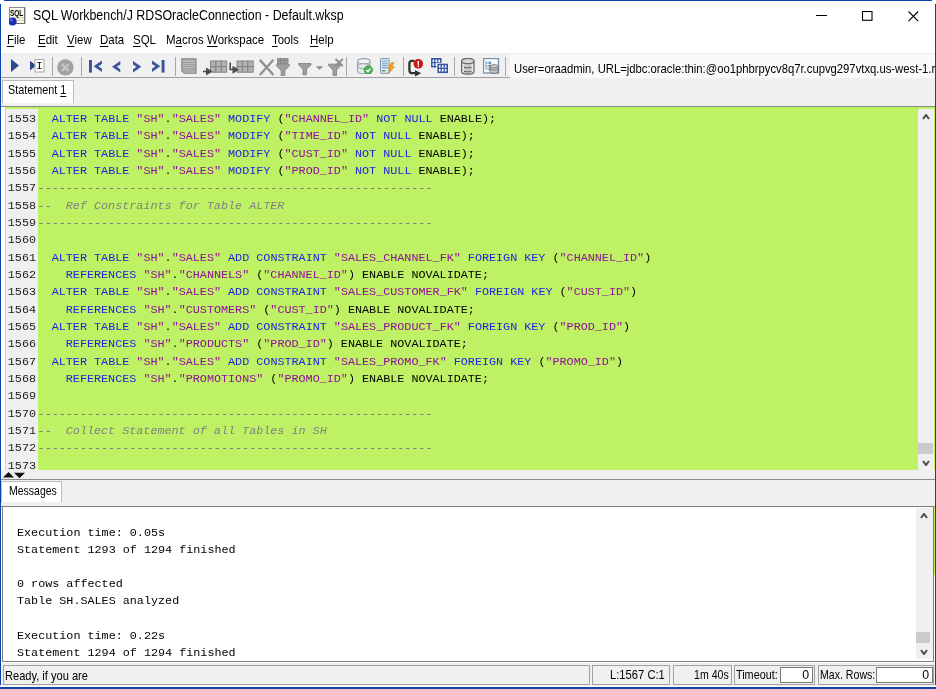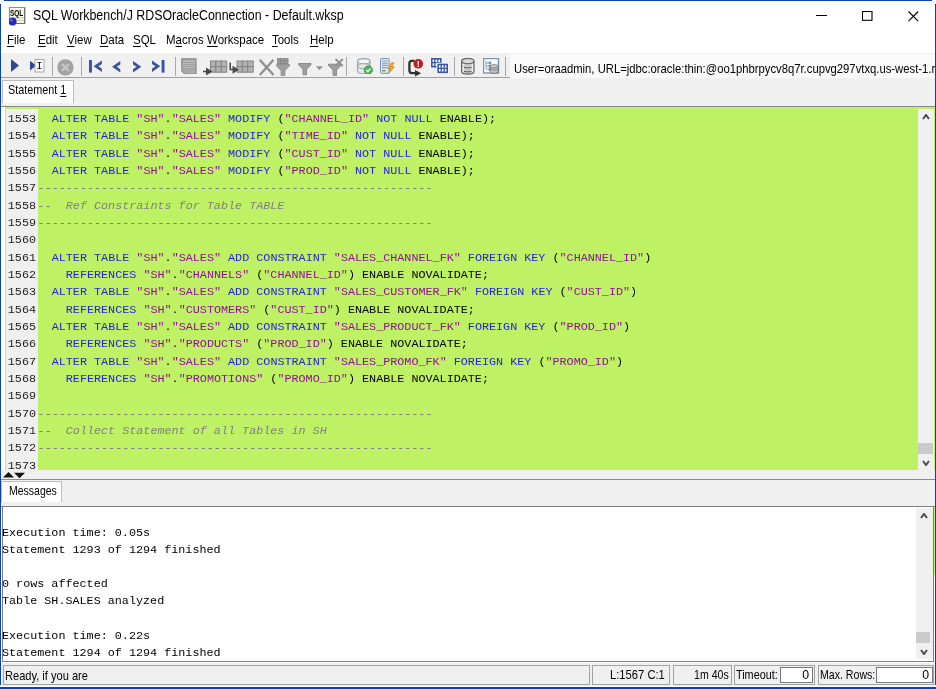--- a/index.html
+++ b/index.html
@@ -199,21 +199,21 @@
 1569
 1570
 1571
 1572
 1573</div>
   <div class="mono abs" style="left:32.6px;top:4.4px;color:#000">  <span class="kw">ALTER</span> <span class="kw">TABLE</span> <span class="st">"SH"</span>.<span class="st">"SALES"</span> <span class="kw">MODIFY</span> (<span class="st">"CHANNEL_ID"</span> <span class="kw">NOT</span> <span class="kw">NULL</span> ENABLE);
   <span class="kw">ALTER</span> <span class="kw">TABLE</span> <span class="st">"SH"</span>.<span class="st">"SALES"</span> <span class="kw">MODIFY</span> (<span class="st">"TIME_ID"</span> <span class="kw">NOT</span> <span class="kw">NULL</span> ENABLE);
   <span class="kw">ALTER</span> <span class="kw">TABLE</span> <span class="st">"SH"</span>.<span class="st">"SALES"</span> <span class="kw">MODIFY</span> (<span class="st">"CUST_ID"</span> <span class="kw">NOT</span> <span class="kw">NULL</span> ENABLE);
   <span class="kw">ALTER</span> <span class="kw">TABLE</span> <span class="st">"SH"</span>.<span class="st">"SALES"</span> <span class="kw">MODIFY</span> (<span class="st">"PROD_ID"</span> <span class="kw">NOT</span> <span class="kw">NULL</span> ENABLE);
 <span class="cm">--------------------------------------------------------</span>
-<span class="cm">--  Ref Constraints for Table TABLE</span>
+<span class="cm">--  Ref Constraints for Table ALTER</span>
 <span class="cm">--------------------------------------------------------</span>
 
   <span class="kw">ALTER</span> <span class="kw">TABLE</span> <span class="st">"SH"</span>.<span class="st">"SALES"</span> <span class="kw">ADD</span> <span class="kw">CONSTRAINT</span> <span class="st">"SALES_CHANNEL_FK"</span> <span class="kw">FOREIGN</span> <span class="kw">KEY</span> (<span class="st">"CHANNEL_ID"</span>)
     <span class="kw">REFERENCES</span> <span class="st">"SH"</span>.<span class="st">"CHANNELS"</span> (<span class="st">"CHANNEL_ID"</span>) ENABLE NOVALIDATE;
   <span class="kw">ALTER</span> <span class="kw">TABLE</span> <span class="st">"SH"</span>.<span class="st">"SALES"</span> <span class="kw">ADD</span> <span class="kw">CONSTRAINT</span> <span class="st">"SALES_CUSTOMER_FK"</span> <span class="kw">FOREIGN</span> <span class="kw">KEY</span> (<span class="st">"CUST_ID"</span>)
     <span class="kw">REFERENCES</span> <span class="st">"SH"</span>.<span class="st">"CUSTOMERS"</span> (<span class="st">"CUST_ID"</span>) ENABLE NOVALIDATE;
   <span class="kw">ALTER</span> <span class="kw">TABLE</span> <span class="st">"SH"</span>.<span class="st">"SALES"</span> <span class="kw">ADD</span> <span class="kw">CONSTRAINT</span> <span class="st">"SALES_PRODUCT_FK"</span> <span class="kw">FOREIGN</span> <span class="kw">KEY</span> (<span class="st">"PROD_ID"</span>)
     <span class="kw">REFERENCES</span> <span class="st">"SH"</span>.<span class="st">"PRODUCTS"</span> (<span class="st">"PROD_ID"</span>) ENABLE NOVALIDATE;
   <span class="kw">ALTER</span> <span class="kw">TABLE</span> <span class="st">"SH"</span>.<span class="st">"SALES"</span> <span class="kw">ADD</span> <span class="kw">CONSTRAINT</span> <span class="st">"SALES_PROMO_FK"</span> <span class="kw">FOREIGN</span> <span class="kw">KEY</span> (<span class="st">"PROMO_ID"</span>)
     <span class="kw">REFERENCES</span> <span class="st">"SH"</span>.<span class="st">"PROMOTIONS"</span> (<span class="st">"PROMO_ID"</span>) ENABLE NOVALIDATE;
@@ -239,21 +239,21 @@
       <polygon points="11,0.8 22,0.8 16.5,6.3" fill="#111"></polygon>
     </svg>
 <div class="abs" style="left:0;top:479px;width:936px;height:1px;background:#8c8c8c"></div>
 
 <div class="abs" style="left:0;top:479.5px;width:936px;height:26.5px;background:#f0f0f0"></div>
 <div class="abs" style="left:1px;top:505.9px;width:935px;height:1px;background:#8a8a8a"></div>
 <div class="abs" style="left:1.3px;top:481.1px;width:61px;height:21.2px;background:#fff;border:1px solid #bcbcbc;border-bottom:none"></div>
 <div class="abs" style="left:8.6px;top:483.2px;font-size:12.8px;transform:scaleX(.82);transform-origin:0 50%">Messages</div>
 
 <div class="abs" style="left:2px;top:506.3px;width:931.5px;height:155.5px;background:#fff;border:1px solid #7e7e7e"></div>
-<div class="mono abs" style="left:2px;top:508px;color:#000;width:908px;overflow:hidden;line-height:17.1px">
+<div class="mono abs" style="left:17px;top:508px;color:#000;width:908px;overflow:hidden;line-height:17.1px">
 Execution time: 0.05s
 Statement 1293 of 1294 finished
 
 0 rows affected
 Table SH.SALES analyzed
 
 Execution time: 0.22s
 Statement 1294 of 1294 finished</div>
 <div class="abs" style="left:915.5px;top:507.5px;width:17px;height:151.5px;background:#f0f0f0"></div>
 <svg style="position:absolute;left:919.5px;top:513px" width="8" height="6" viewBox="0 0 8 6">

